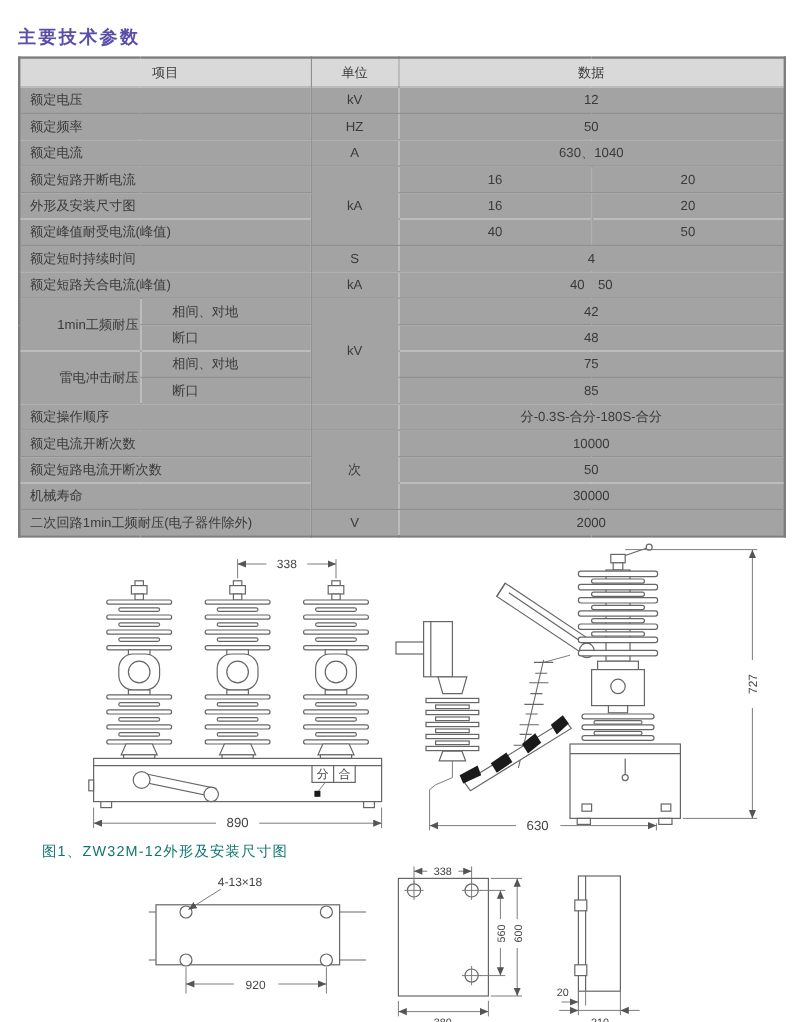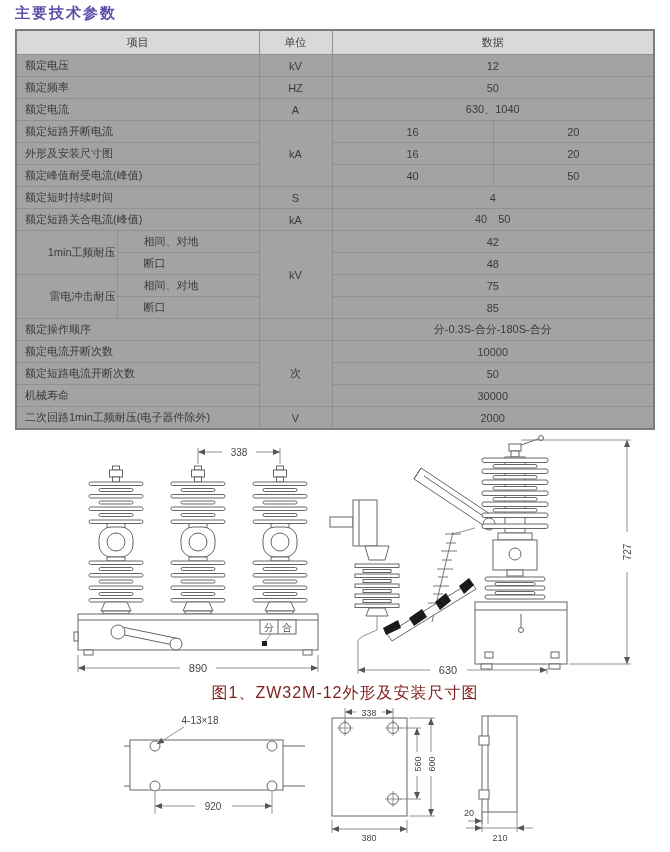--- a/index.html
+++ b/index.html
@@ -1,21 +1,21 @@
 <!DOCTYPE html>
 <html><head>
 <meta charset="utf-8">
 <style>
   html,body{margin:0;padding:0;background:#fff;}
   body{
     width:670px;height:852px;overflow:hidden;position:relative;
     font-family:"Liberation Sans","DejaVu Sans",sans-serif;
     color:#333;
   }
-  .page{padding:4px 15px 0 15px;}
+  .page{padding:22px 15px 0 15px;}
   .sec-title{
     font-size:15px;font-weight:bold;color:#5b4ea9;
     letter-spacing:2px;margin:0 0 6px 0;
   }
   .sec-title.second{margin-top:13px;margin-bottom:2px;}
   table.params{
     border-collapse:collapse;width:640px;table-layout:fixed;
     font-size:11px;color:#3a3a3a;
     border:2px solid #7d7d7d;
   }
@@ -26,21 +26,21 @@
     background:#d9d9d9;height:21px;font-weight:normal;text-align:center;
   }
   table.params td{height:19px;background:#a3a3a3;}
   td.item{text-align:left;padding-left:8px;}
   td.group{text-align:right;padding-left:8px;}
   td.sub{text-align:left;padding-left:26px;}
   td.unit,td.val{text-align:center;}
   .fig1-wrap{display:flex;align-items:flex-start;width:640px;margin-top:2px;}
   .fig1-left{margin-left:55px;margin-top:6px;}
   .fig-caption{
-    width:640px;text-align:center;font-size:16px;color:#7f1d1d;
+    width:640px;text-align:left;font-size:12px;color:#0f766e;
     letter-spacing:1px;padding-left:20px;box-sizing:border-box;
   }
   .fig2-wrap{position:relative;width:670px;height:150px;margin-left:0;}
   .fig2-a{position:absolute;left:120px;top:6px;}
   .fig2-b{position:absolute;left:318px;top:0;}
   .fig2-c{position:absolute;left:460px;top:0;}
   svg text{font-family:"Liberation Sans","DejaVu Sans",sans-serif;fill:#454545;}
   .dim{stroke:#777;stroke-width:0.8;fill:none;}
   .draw{stroke:#666;stroke-width:1;fill:#fff;}
   .blk{fill:#1a1a1a;stroke:none;}

